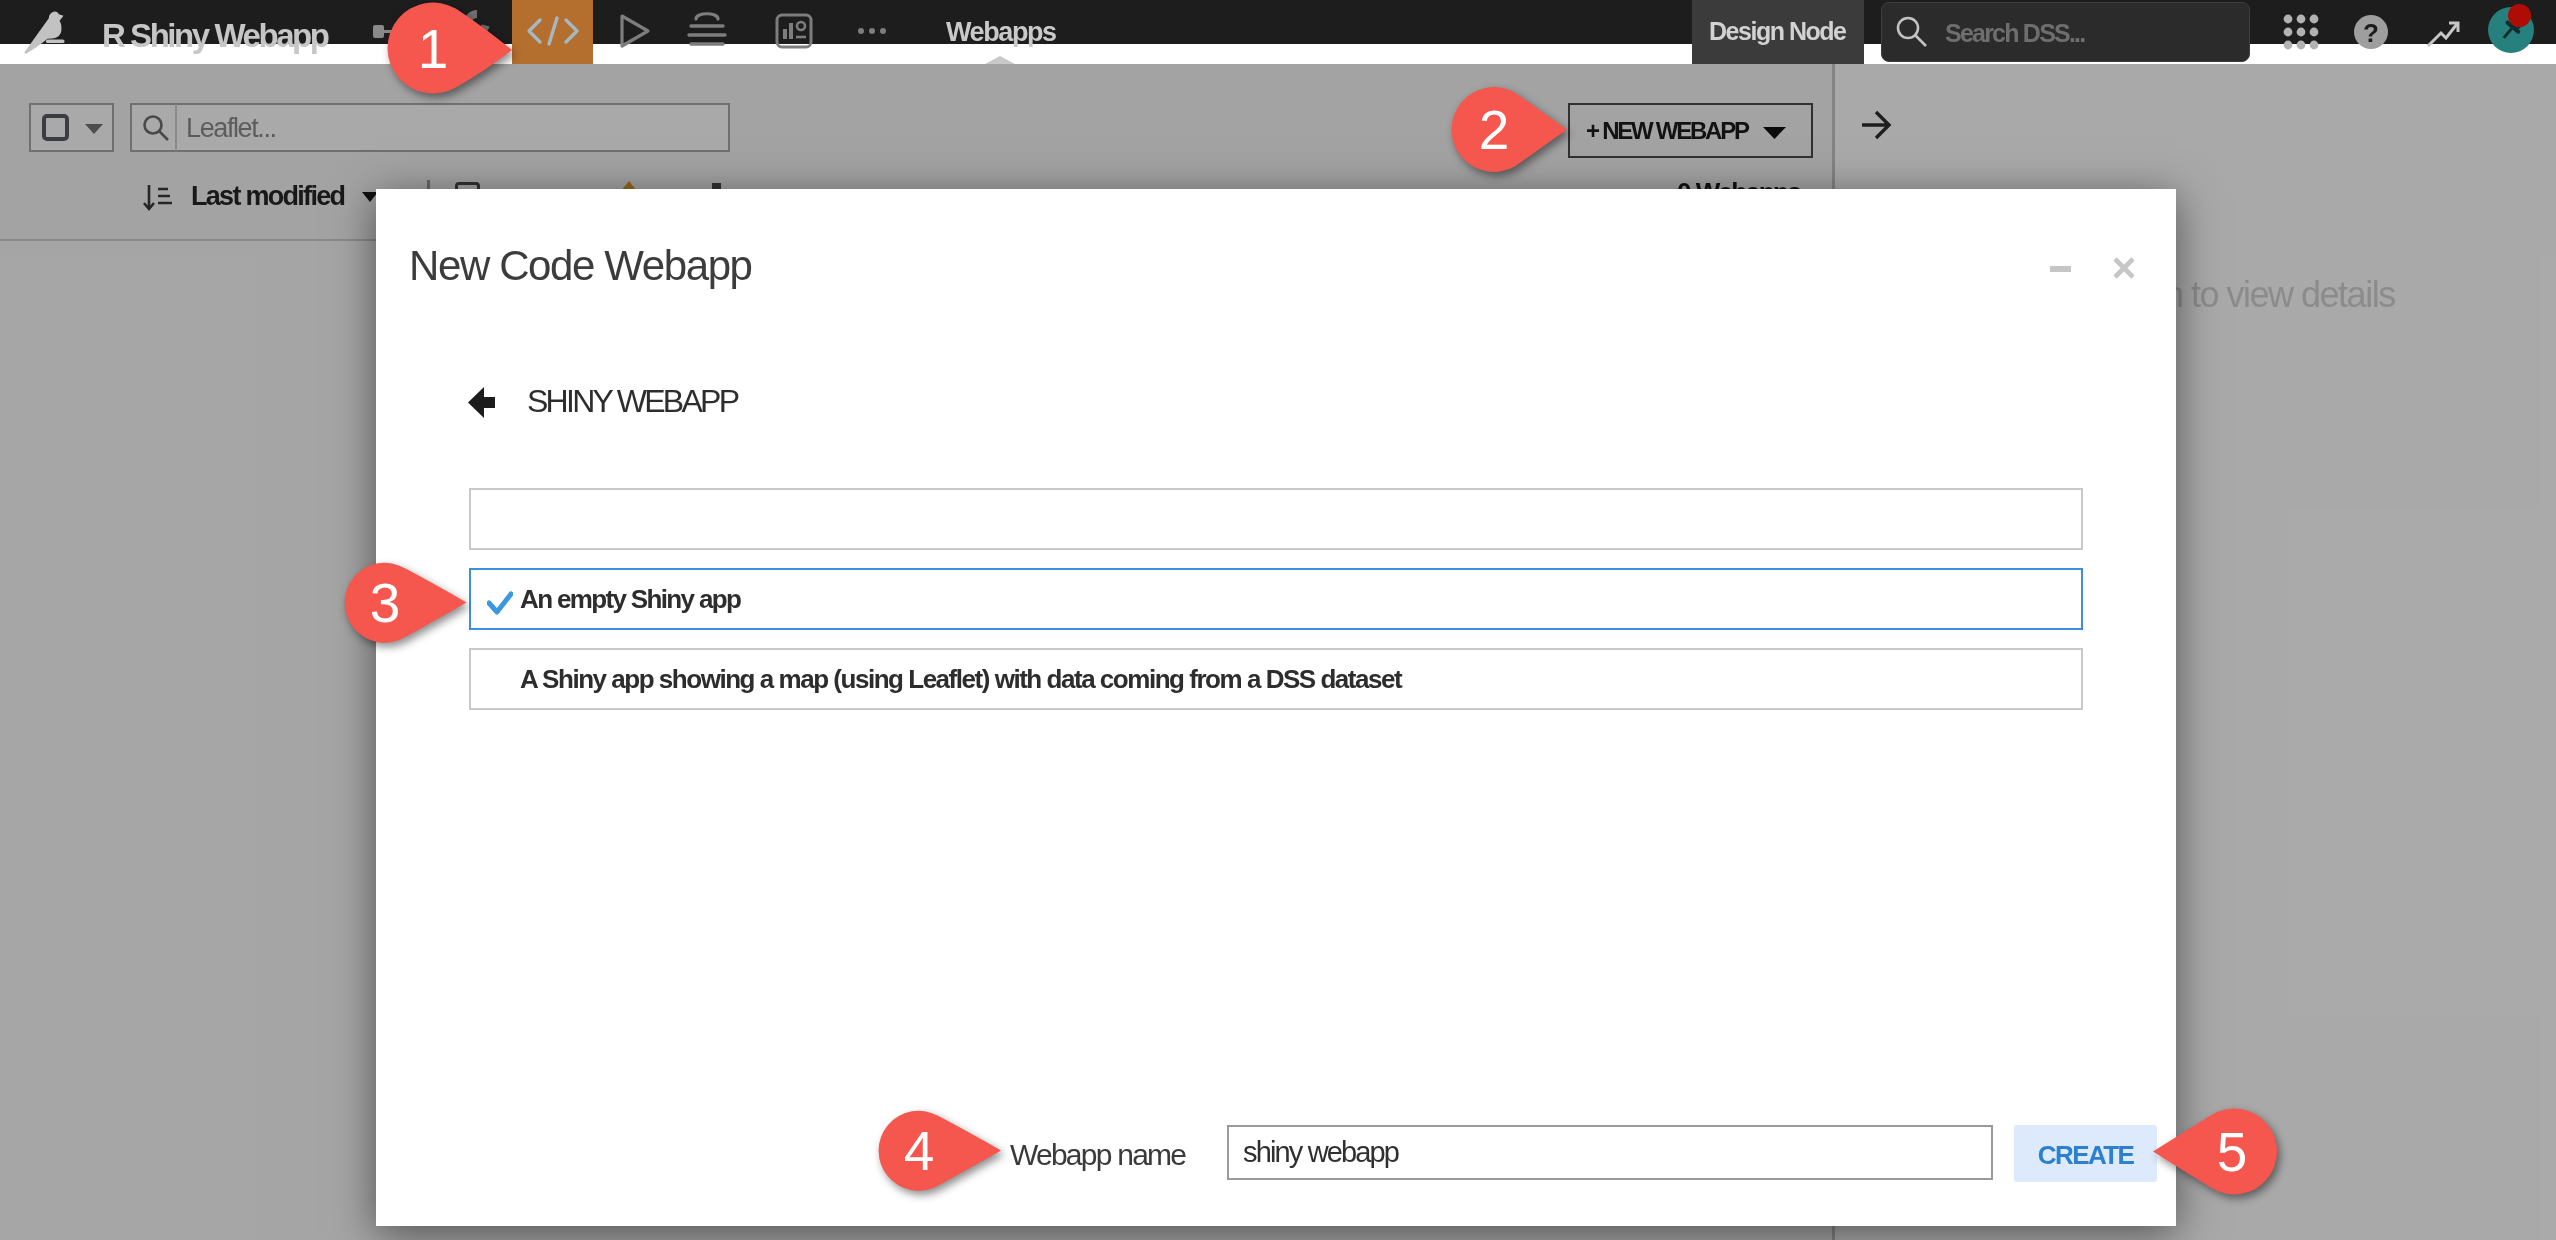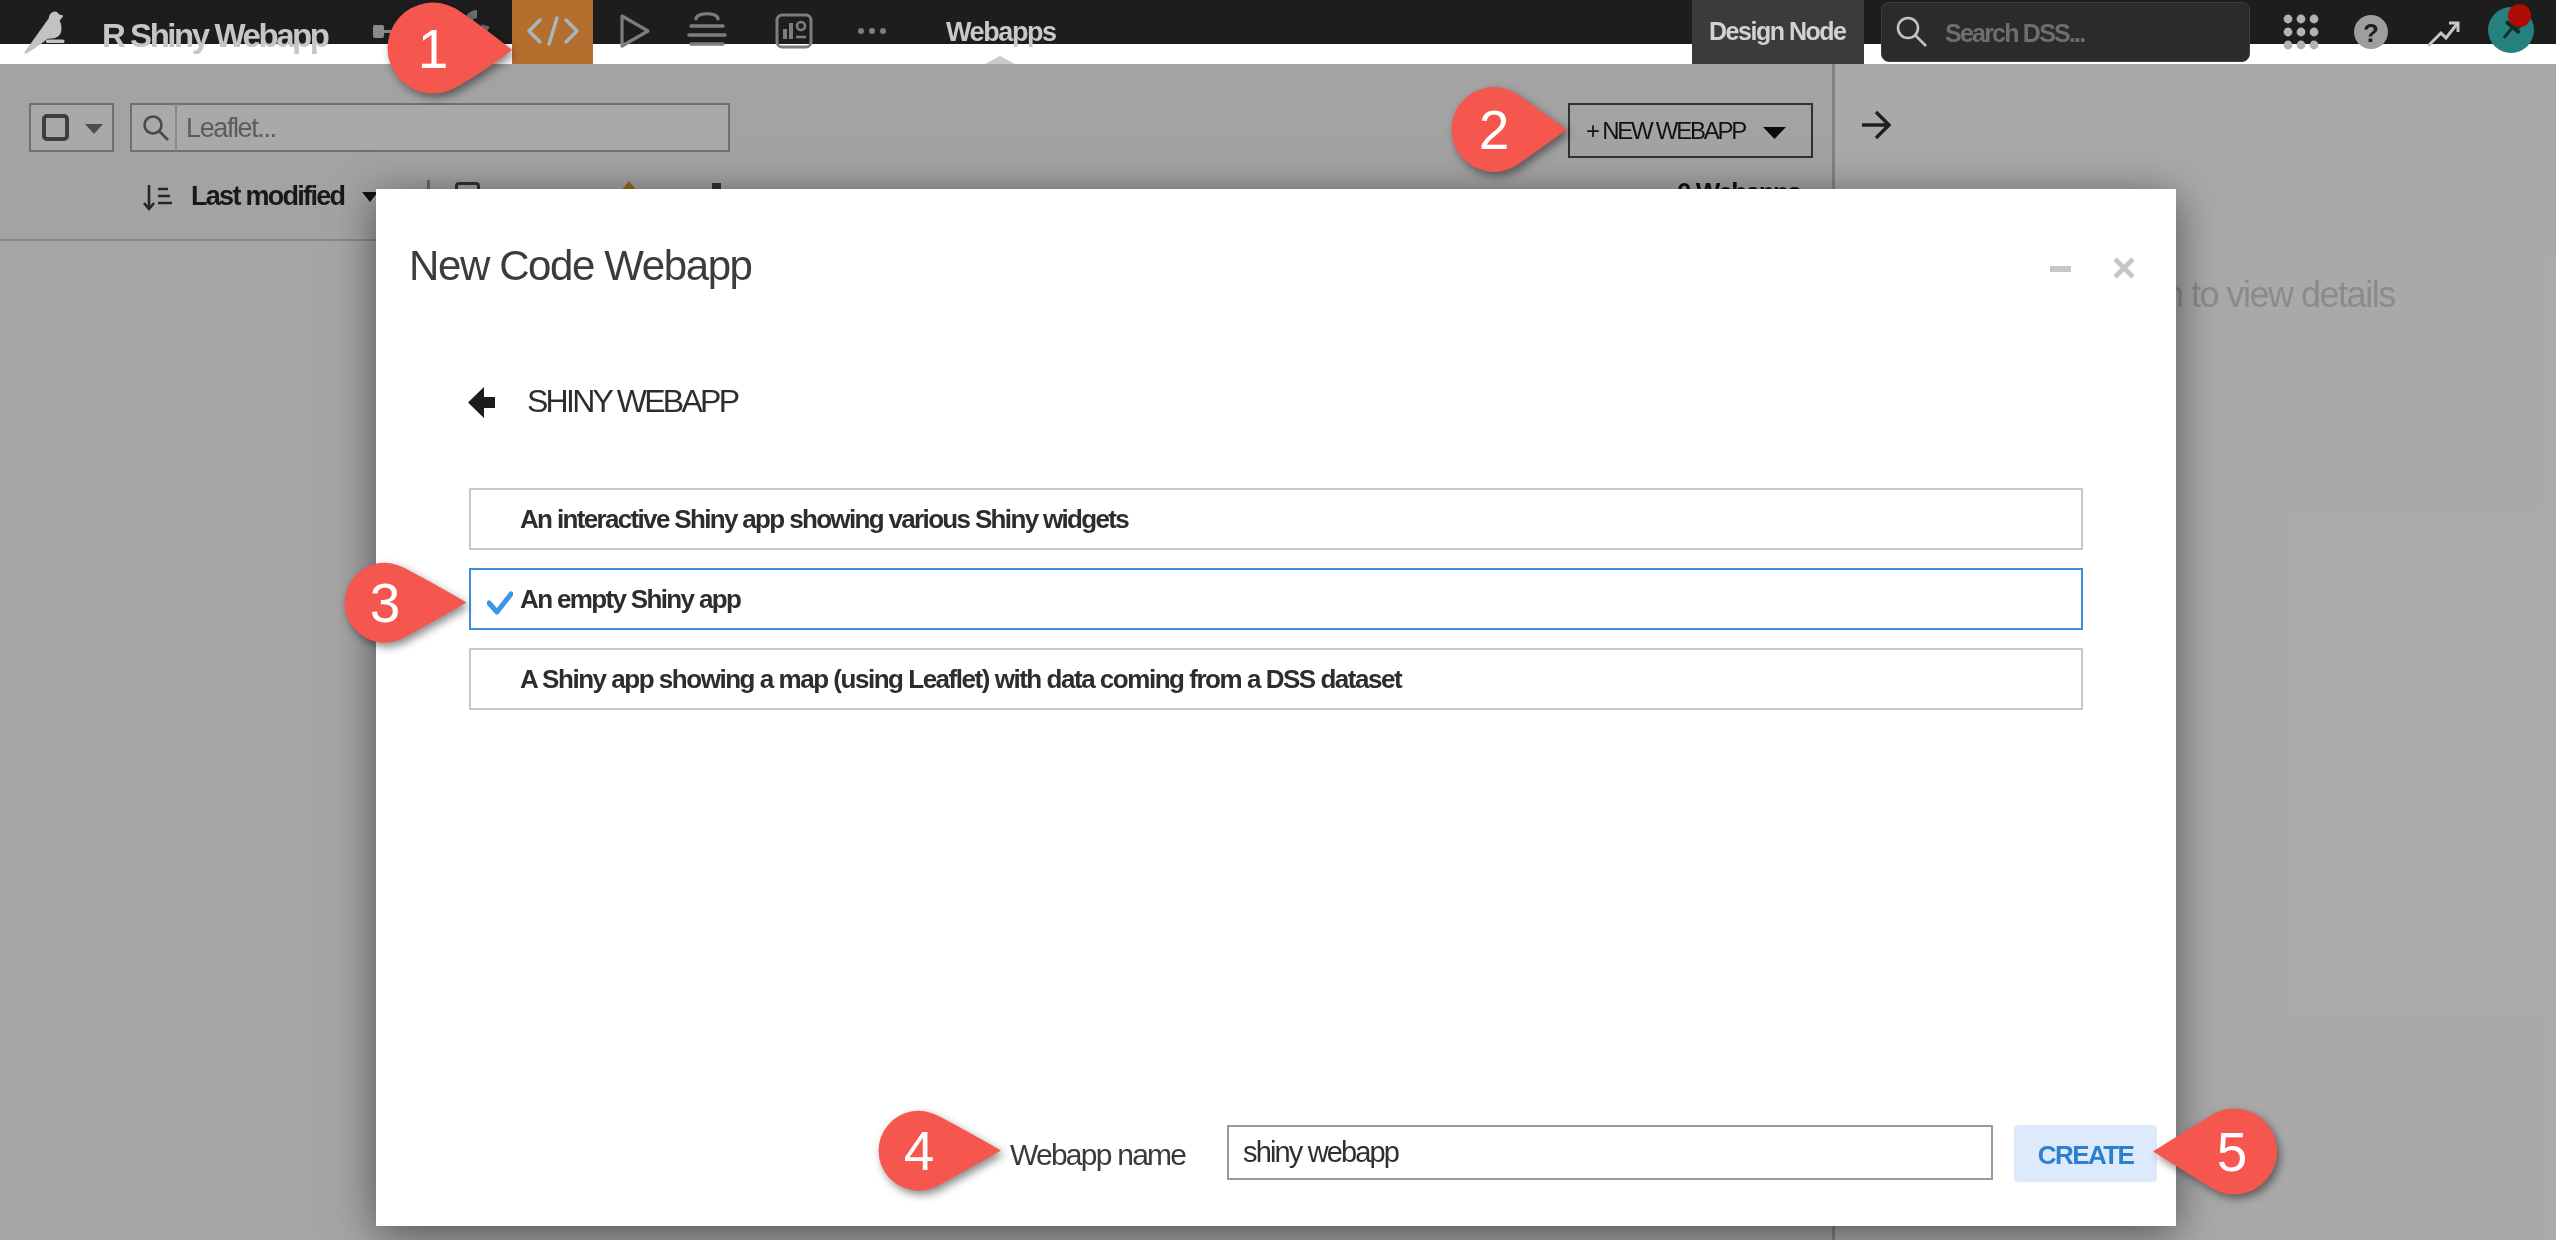--- a/index.html
+++ b/index.html
@@ -140,21 +140,21 @@
     </svg>
 
   <div class="abs" style="left:427px;top:116px;width:3px;height:12px;background:#9a9a9a;"></div>
   <div class="abs" style="left:455px;top:118px;width:25px;height:14px;border:3px solid #4a4a4a;border-radius:4px;border-bottom:none;"></div>
   <svg class="abs" style="left:621px;top:117px;" width="16" height="10" viewBox="0 0 16 10">
       <path d="M8 0 L16 10 L0 10 Z" fill="#d99b27"></path>
     </svg>
   <div class="abs" style="left:712px;top:119px;width:9px;height:7px;background:#4a4a4a;"></div>
 
   <div class="abs" style="left:1568px;top:39px;width:245px;height:55px;border:2px solid #4a4a4a;"></div>
-  <div class="abs" style="left:1586px;top:55px;font-size:24px;font-weight:normal;color:#1c1c1c;letter-spacing:-2.25px;line-height:1;">+ NEW WEBAPP</div>
+  <div class="abs" style="left:1586px;top:55px;font-size:24px;font-weight:bold;color:#1c1c1c;letter-spacing:-2.25px;line-height:1;">+ NEW WEBAPP</div>
   <svg class="abs" style="left:1763px;top:63px;" width="23" height="12" viewBox="0 0 23 12">
       <path d="M0 0 L23 0 L11.5 12 Z" fill="#111"></path>
     </svg>
 
   <div class="abs" style="left:1677px;top:115px;font-size:26px;font-weight:bold;color:#1c1c1c;letter-spacing:-1.48px;line-height:1;">0 Webapps</div>
 
   <svg class="abs" style="left:1860px;top:44px;" width="34" height="34" viewBox="0 0 34 34">
     <path d="M2 17 L28 17 M16 4 L29 17 L16 30" fill="none" stroke="#2e2e2e" stroke-width="3.4"></path>
   </svg>
   <div class="abs" style="left:2164px;top:213px;font-size:36px;color:#d0d0d0;letter-spacing:-1.5px;line-height:1;">n to view details</div>
@@ -168,21 +168,20 @@
   <svg class="abs" style="left:1737px;top:68px;" width="22" height="22" viewBox="0 0 22 22">
     <path d="M2 2 L20 20 M20 2 L2 20" stroke="#c6c6c6" stroke-width="4.6"></path>
   </svg>
 
   <svg class="abs" style="left:92px;top:198px;" width="27" height="31" viewBox="0 0 27 31">
     <path d="M0 15.5 L16 0 L16 10 L27 10 L27 21 L16 21 L16 31 Z" fill="#1c1c1c"></path>
   </svg>
   <div class="abs" style="left:151px;top:196px;font-size:32px;color:#2d2d2d;letter-spacing:-2.73px;line-height:1;">SHINY WEBAPP</div>
 
   <div class="abs" style="left:93px;top:299px;width:1614px;height:62px;border:2px solid #c9c9c9;"></div>
-  <div class="abs" style="left:144px;top:317px;font-size:26px;font-weight:bold;color:#2d2d2d;letter-spacing:-1.66px;line-height:1;">An interactive Shiny app showing various Shiny widgets</div>
   <div class="abs" style="left:93px;top:379px;width:1614px;height:62px;border:2px solid #3e8ede;"></div>
   <svg class="abs" style="left:111px;top:402px;" width="26" height="24" viewBox="0 0 26 24">
     <path d="M2 12 L10 21 L24 3" fill="none" stroke="#3b97e3" stroke-width="5" stroke-linecap="round" stroke-linejoin="round"></path>
   </svg>
   <div class="abs" style="left:144px;top:397px;font-size:26px;font-weight:bold;color:#2d2d2d;letter-spacing:-1.65px;line-height:1;">An empty Shiny app</div>
   <div class="abs" style="left:93px;top:459px;width:1614px;height:62px;border:2px solid #c9c9c9;"></div>
   <div class="abs" style="left:144px;top:477px;font-size:26px;font-weight:bold;color:#2d2d2d;letter-spacing:-1.47px;line-height:1;">A Shiny app showing a map (using Leaflet) with data coming from a DSS dataset</div>
 
   <div class="abs" style="left:634px;top:951px;font-size:30px;color:#3a3a3a;letter-spacing:-1.76px;line-height:1;">Webapp name</div>
   <div class="abs" style="left:851px;top:936px;width:766px;height:55px;border:2px solid #9a9a9a;"></div>

